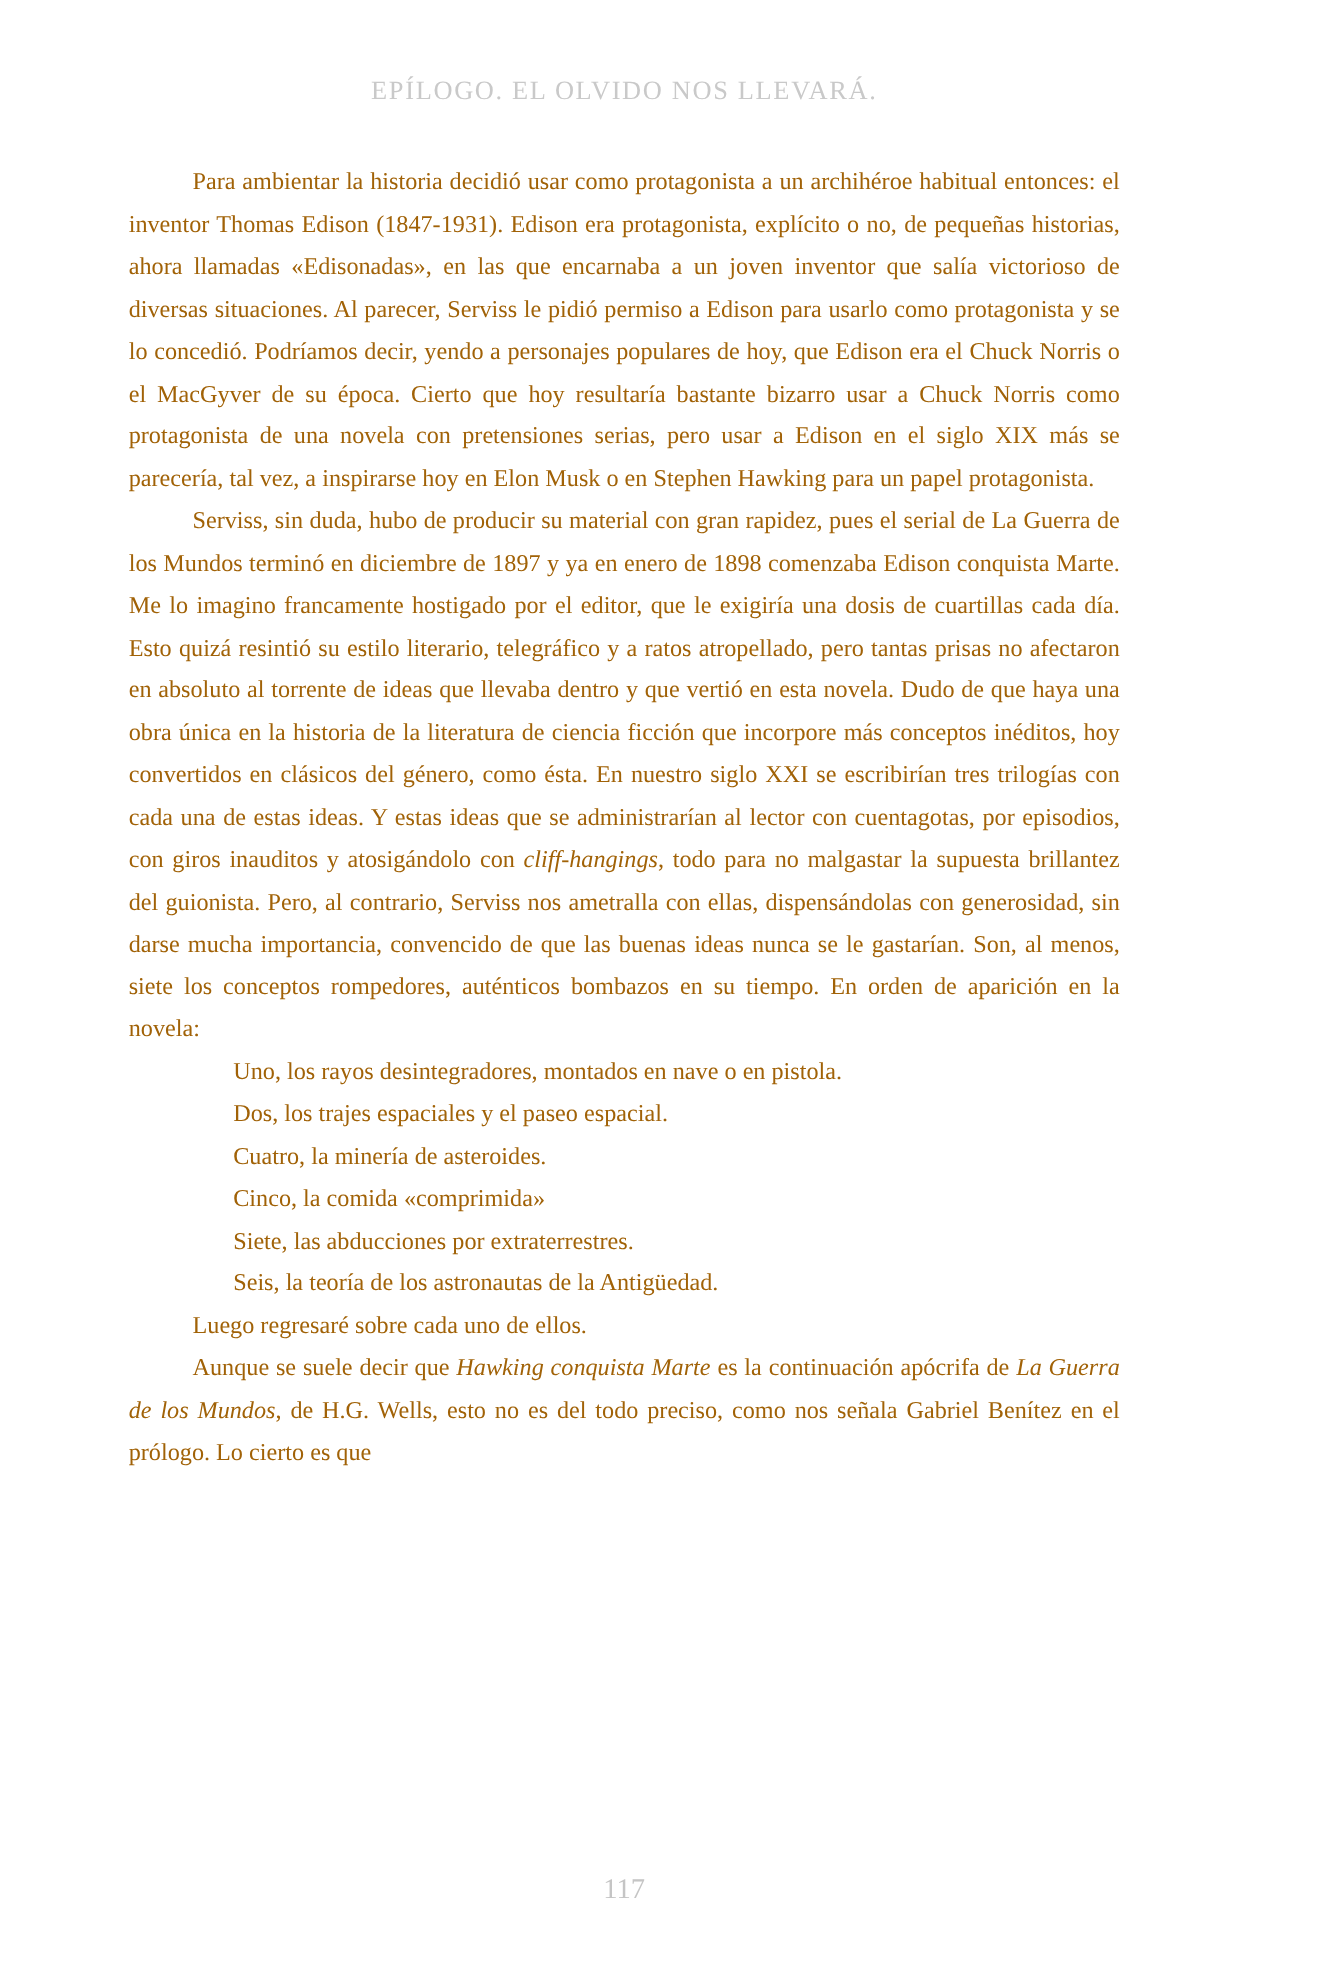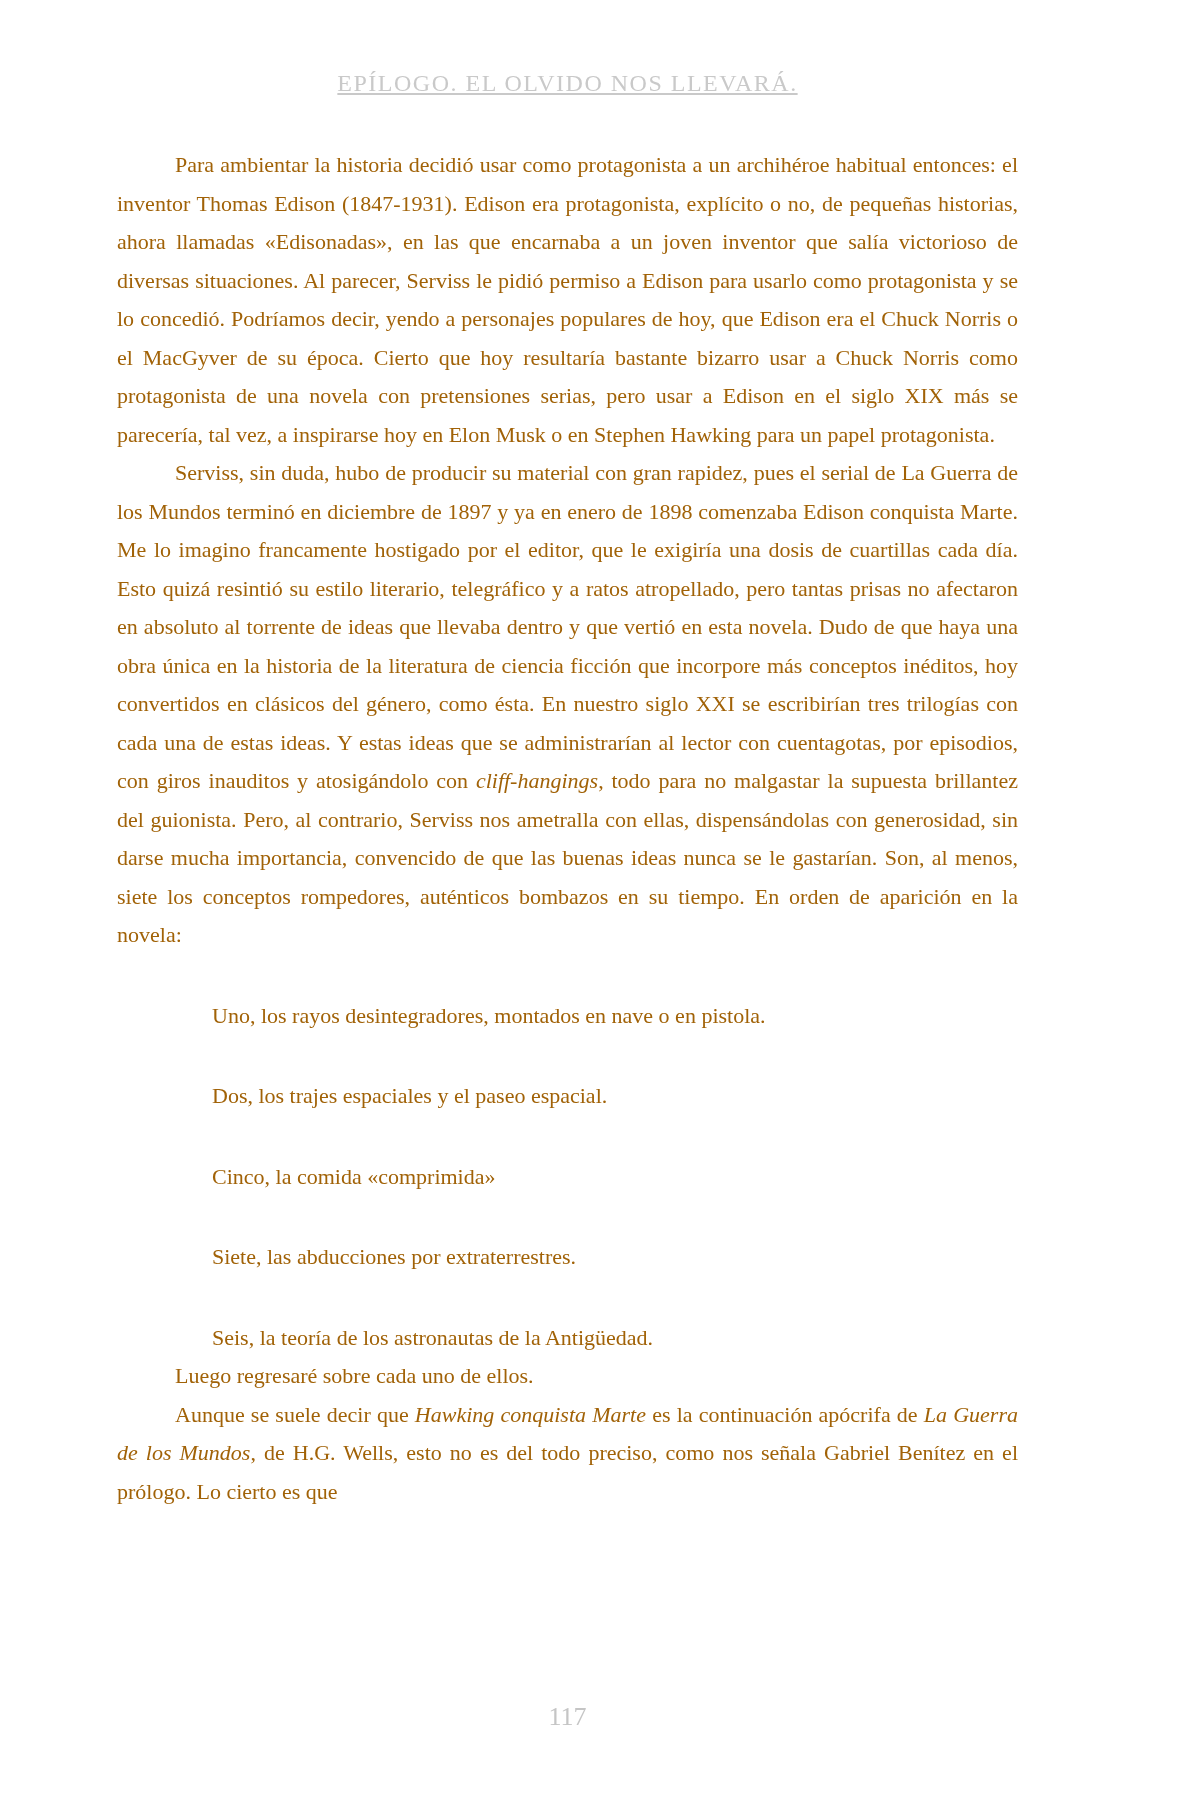--- a/index.html
+++ b/index.html
@@ -18,21 +18,20 @@
   .running-header {
     position: absolute;
     left: 117px;
     top: 68px;
     width: 901px;
     text-align: center;
     font-size: 24px;
     line-height: 30px;
     letter-spacing: 1.5px;
     color: #c9c9c9;
-    text-decoration: underline;
   }
   .page-body {
     position: absolute;
     left: 117px;
     top: 146px;
     width: 901px;
     font-size: 22px;
     line-height: 38.5px;
     color: #a16207;
     text-align: justify;
@@ -43,21 +42,20 @@
     margin: 0;
     padding: 0;
   }
   .page-body p.body-indent {
     text-indent: 58px;
   }
   .page-body p.list-item {
     margin-left: 95px;
     text-align: left;
     text-indent: 0;
-    margin-top: 42px;
   }
   .page-body em {
     font-style: italic;
   }
   .page-footer {
     position: absolute;
     left: 117px;
     top: 1702px;
     width: 901px;
     text-align: center;
@@ -70,20 +68,21 @@
 
 <div class="page">
 
   <div class="running-header">EPÍLOGO. EL OLVIDO NOS LLEVARÁ.</div>
 
   <main class="page-body">
       <p class="body-indent"><span>Para ambientar la historia decidió usar como protagonista a un archihéroe habitual entonces: el inventor Thomas Edison (1847-1931). Edison era protagonista, explícito o no, de pequeñas historias, ahora llamadas «Edisonadas», en las que encarnaba a un joven inventor que salía victorioso de diversas situaciones. Al parecer, Serviss le pidió permiso a Edison para usarlo como protagonista y se lo concedió. Podríamos decir, yendo a personajes populares de hoy, que Edison era el Chuck Norris o el MacGyver de su época. Cierto que hoy resultaría bastante bizarro usar a Chuck Norris como protagonista de una novela con pretensiones serias, pero usar a Edison en el siglo XIX más se parecería, tal vez, a inspirarse hoy en Elon Musk o en Stephen Hawking para un papel protagonista.</span></p>
       <p class="body-indent"><span>Serviss, sin duda, hubo de producir su material con gran rapidez, pues el serial de La Guerra de los Mundos terminó en diciembre de 1897 y ya en enero de 1898 comenzaba Edison conquista Marte. Me lo imagino francamente hostigado por el editor, que le exigiría una dosis de cuartillas cada día. Esto quizá resintió su estilo literario, telegráfico y a ratos atropellado, pero tantas prisas no afectaron en absoluto al torrente de ideas que llevaba dentro y que vertió en esta novela. Dudo de que haya una obra única en la historia de la literatura de ciencia ficción que incorpore más conceptos inéditos, hoy convertidos en clásicos del género, como ésta. En nuestro siglo XXI se escribirían tres trilogías con cada una de estas ideas. Y estas ideas que se administrarían al lector con cuentagotas, por episodios, con giros inauditos y atosigándolo con </span><em>cliff-hangings</em><span>, todo para no malgastar la supuesta brillantez del guionista. Pero, al contrario, Serviss nos ametralla con ellas, dispensándolas con generosidad, sin darse mucha importancia, convencido de que las buenas ideas nunca se le gastarían. Son, al menos, siete los conceptos rompedores, auténticos bombazos en su tiempo. En orden de aparición en la novela:</span></p>
       <p class="list-item"><span>Uno, los rayos desintegradores, montados en nave o en pistola.</span></p>
       <p class="list-item"><span>Dos, los trajes espaciales y el paseo espacial.</span></p>
+      <p class="list-item"><span>Cuatro, la minería de asteroides.</span></p>
       <p class="list-item"><span>Cinco, la comida «comprimida»</span></p>
       <p class="list-item"><span>Siete, las abducciones por extraterrestres.</span></p>
       <p class="list-item"><span>Seis, la teoría de los astronautas de la Antigüedad.</span></p>
       <p class="body-indent"><span>Luego regresaré sobre cada uno de ellos.</span></p>
       <p class="body-indent"><span>Aunque se suele decir que </span><em>Hawking conquista Marte</em><span> es la continuación apócrifa de </span><em>La Guerra de los Mundos</em><span>, de H.G. Wells, esto no es del todo preciso, como nos señala Gabriel Benítez en el prólogo. Lo cierto es que</span></p>
     </main>
 
   <div class="page-footer">117</div>
 
 </div>

